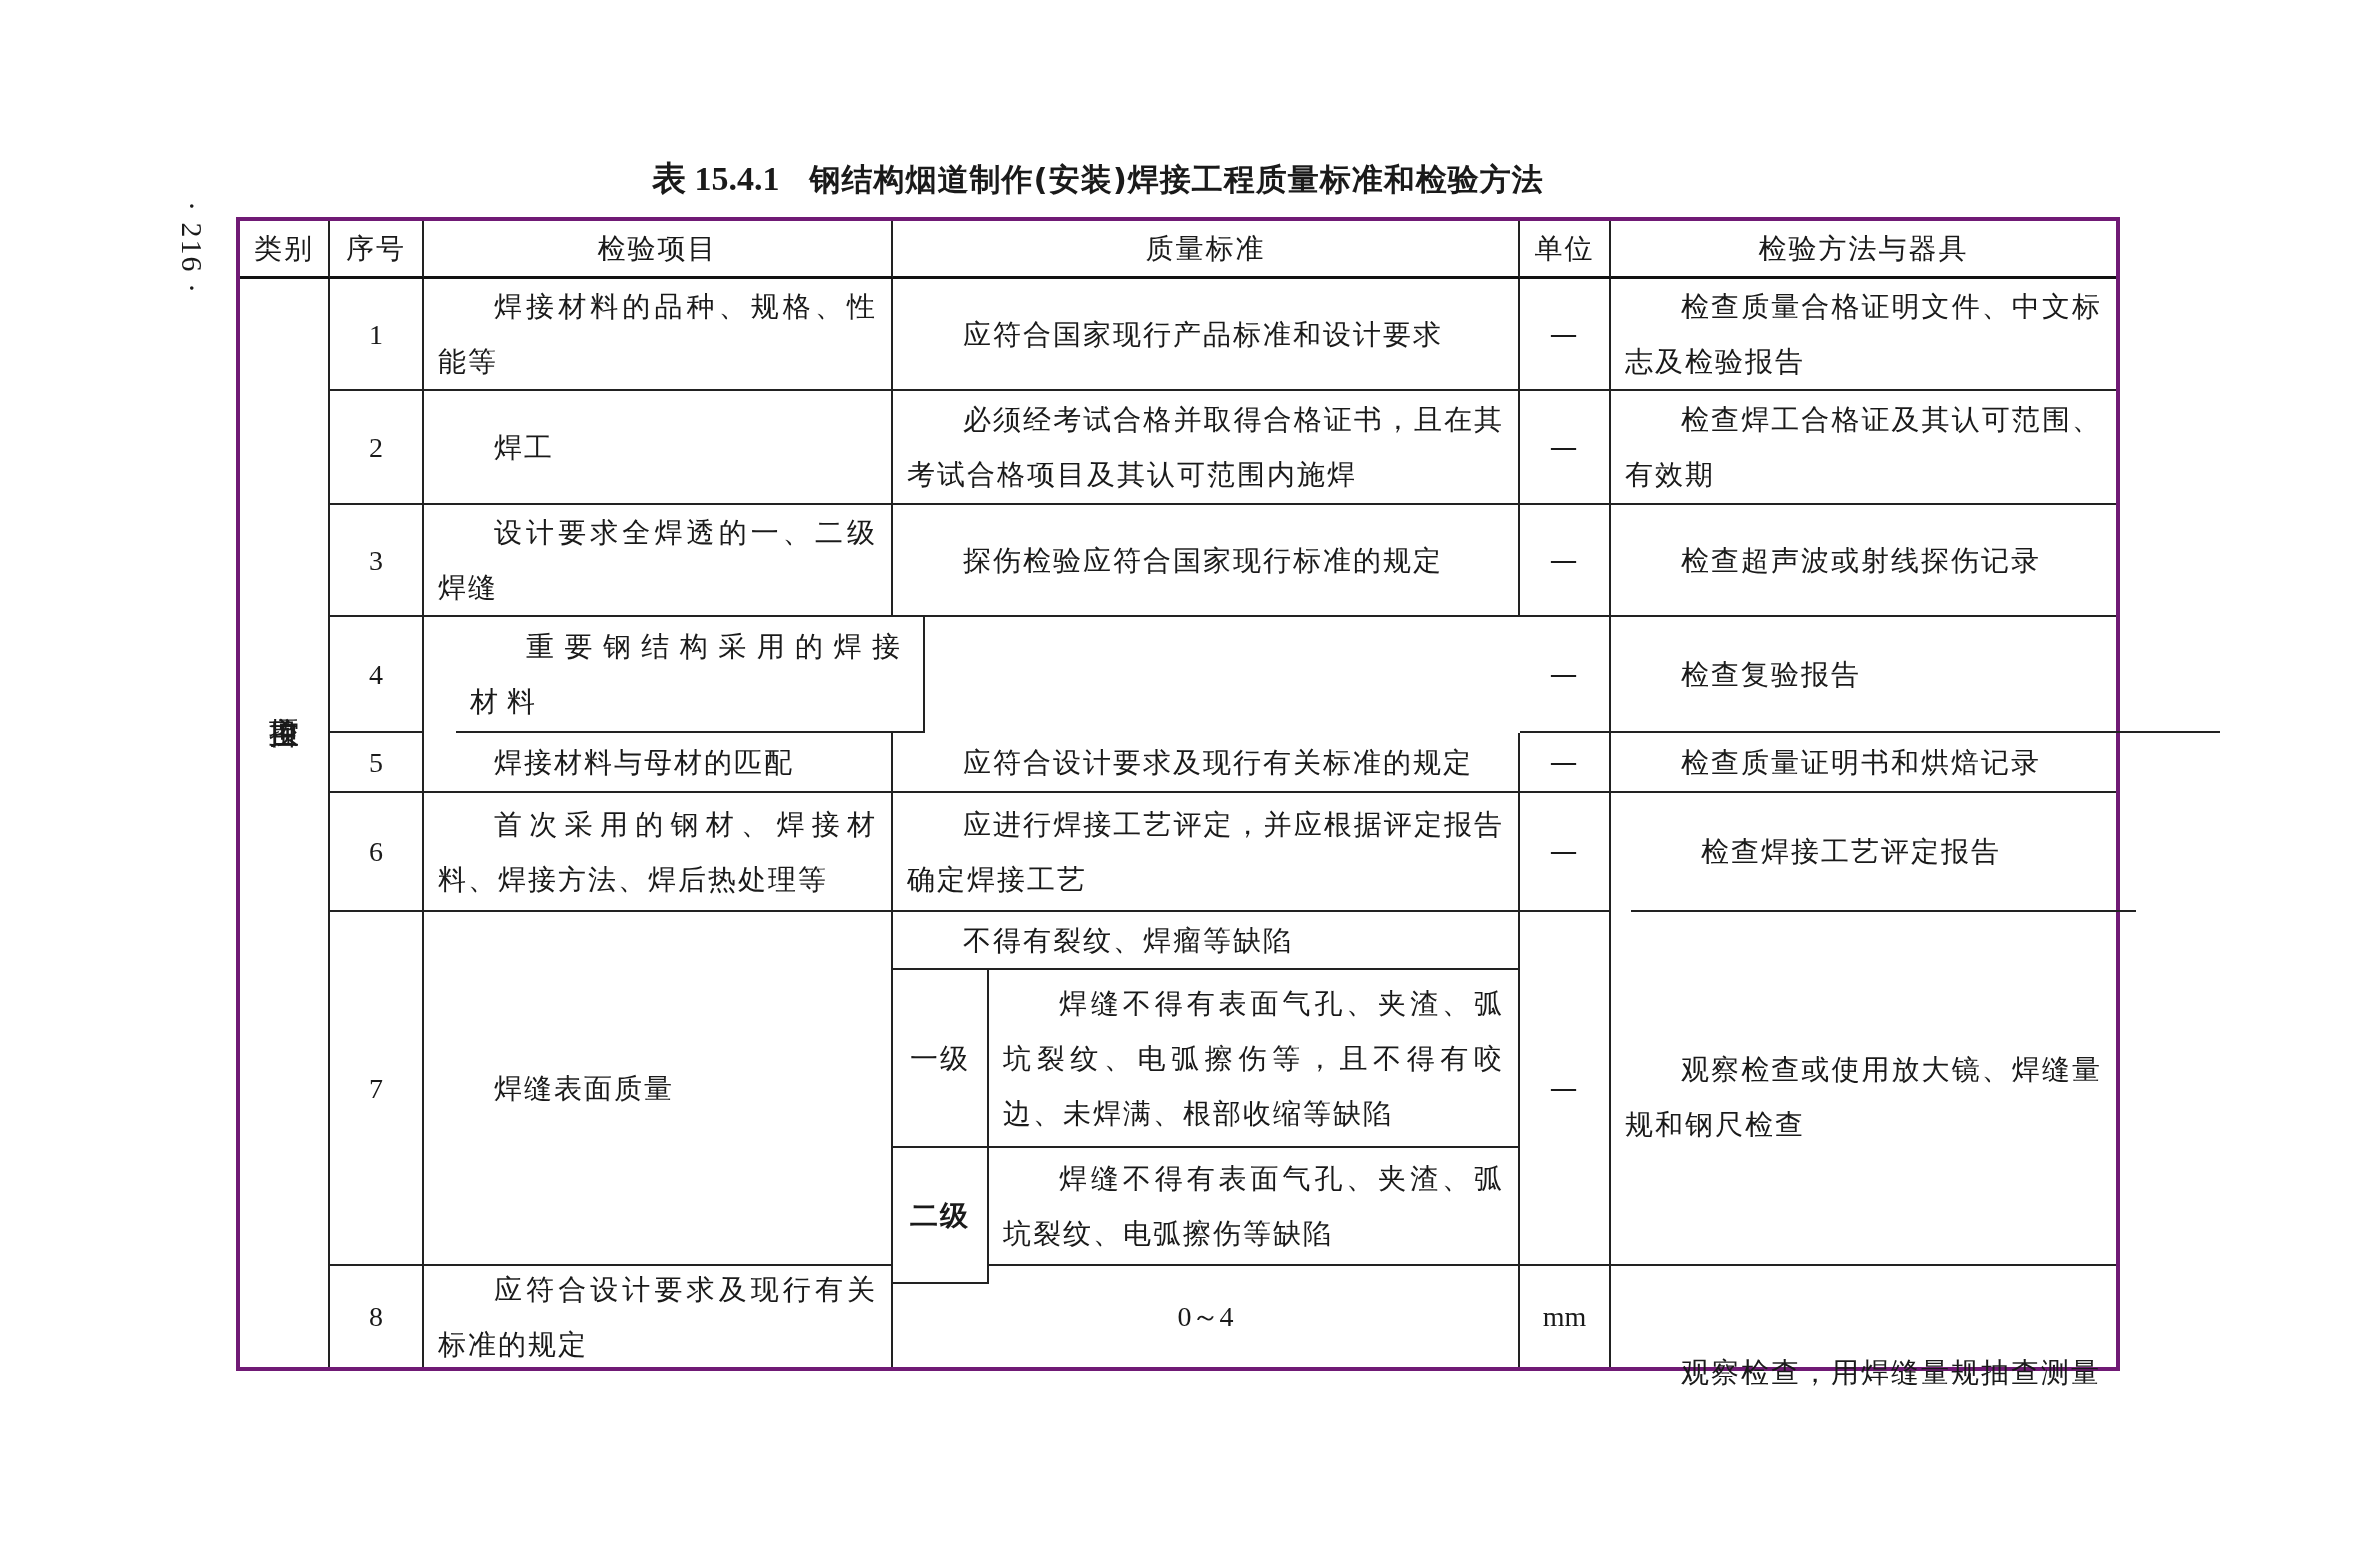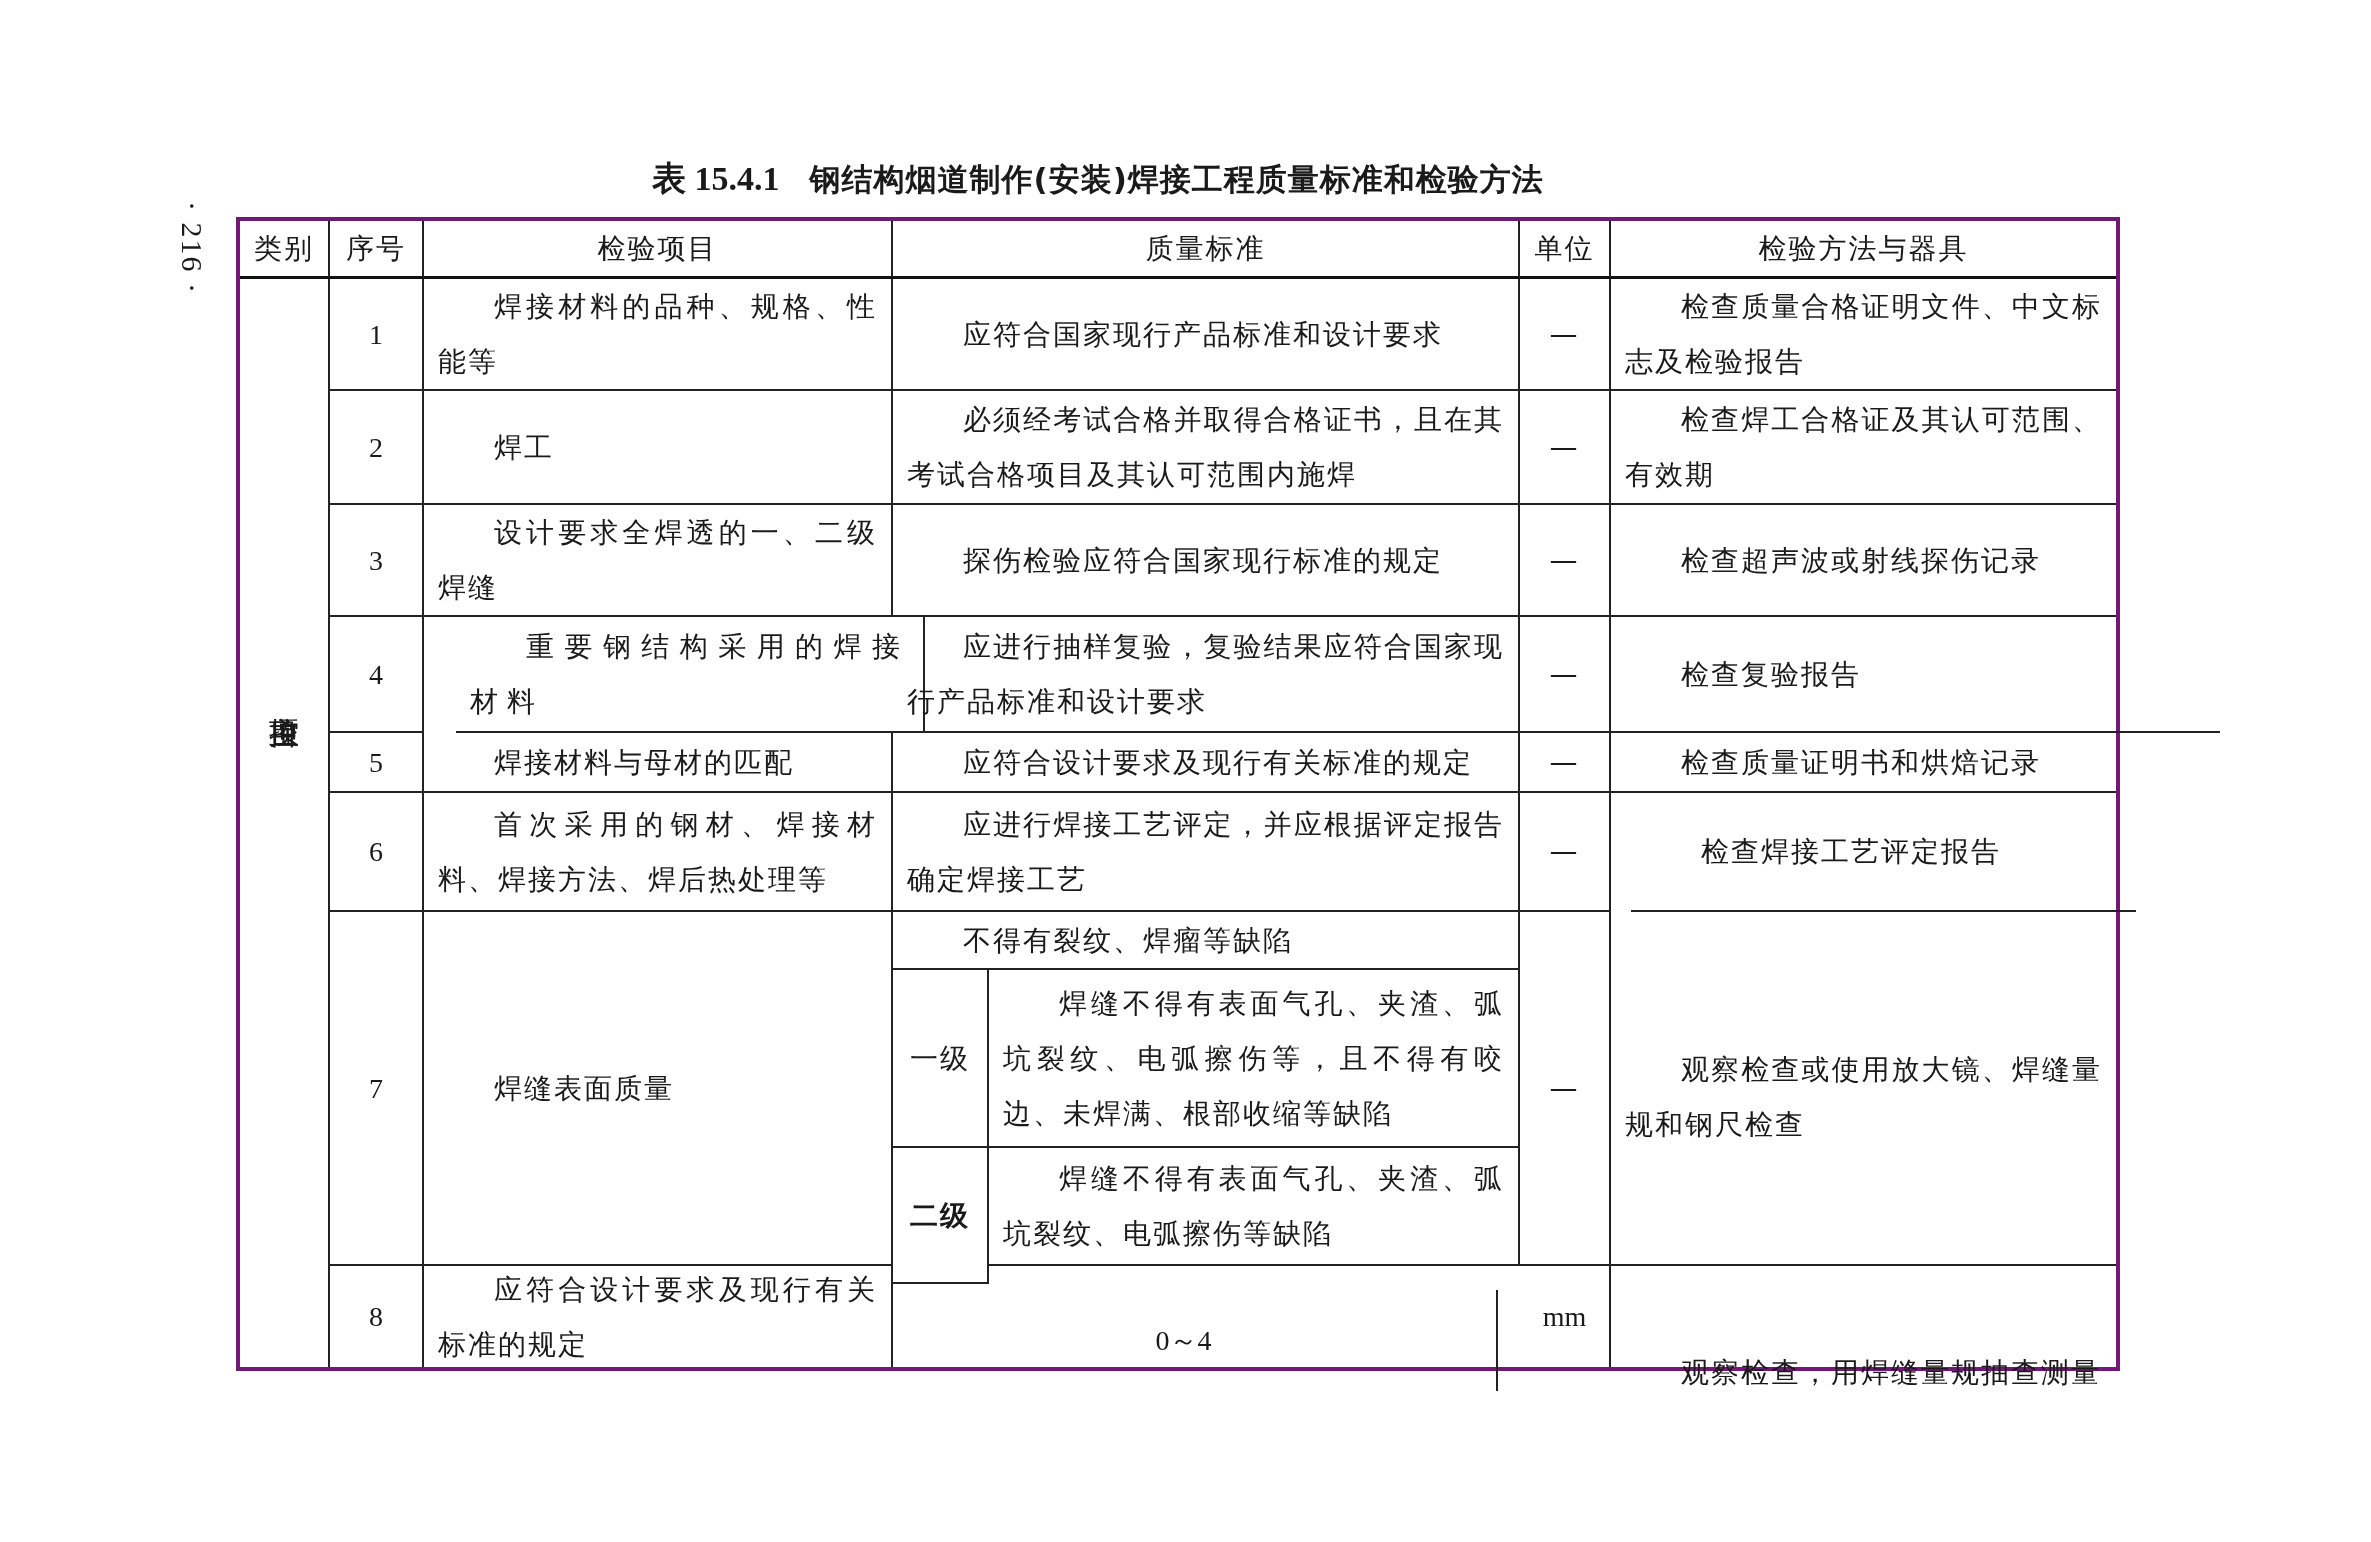--- a/index.html
+++ b/index.html
@@ -109,23 +109,20 @@
   <div class="cell l last-col" style="left:1371px;top:284px;width:505px;height:112px;">
       <span class="txt">检查超声波或射线探伤记录</span>
     </div>
 
   <div class="cell c serif-num" style="left:90px;top:396px;width:94px;height:116px;">
       <span>4</span>
     </div>
   <div class="cell l" style="left:184px;top:396px;width:469px;height:116px;margin-left:32px;">
       <span class="txt" style="letter-spacing:9px;">重要钢结构采用的焊接材料</span>
     </div>
-  <div class="cell l" style="left:653px;top:396px;width:627px;height:116px;">
-      <span class="txt">应进行抽样复验，复验结果应符合国家现行产品标准和设计要求</span>
-    </div>
   <div class="cell c" style="left:1280px;top:396px;width:91px;height:116px;">
       <span>—</span>
     </div>
   <div class="cell l last-col" style="left:1371px;top:396px;width:609px;height:116px;">
       <span class="txt">检查复验报告</span>
     </div>
 
   <div class="cell c serif-num" style="left:90px;top:512px;width:94px;height:60px;">
       <span>5</span>
     </div>
@@ -188,21 +185,21 @@
   <div class="cell l last-col" style="left:1371px;top:691px;width:505px;height:354px;align-items:flex-start;padding-top:130px;">
       <span class="txt">观察检查或使用放大镜、焊缝量规和钢尺检查</span>
     </div>
 
   <div class="cell c serif-num last-row" style="left:90px;top:1045px;width:94px;height:101px;">
       <span>8</span>
     </div>
   <div class="cell l last-row" style="left:184px;top:1045px;width:469px;height:101px;">
       <span class="txt">应符合设计要求及现行有关标准的规定</span>
     </div>
-  <div class="cell c serif-num last-row" style="left:631px;top:1045px;width:627px;height:101px;margin-top:24px;">
+  <div class="cell c serif-num last-row" style="left:653px;top:1045px;width:627px;height:101px;">
       <span>0～4</span>
     </div>
   <div class="cell c serif-num last-row" style="left:1280px;top:1045px;width:91px;height:101px;">
       <span>mm</span>
     </div>
   <div class="cell l last-col last-row" style="left:1371px;top:1101px;width:505px;height:101px;">
       <span class="txt">观察检查，用焊缝量规抽查测量</span>
     </div>
 </div>
 

